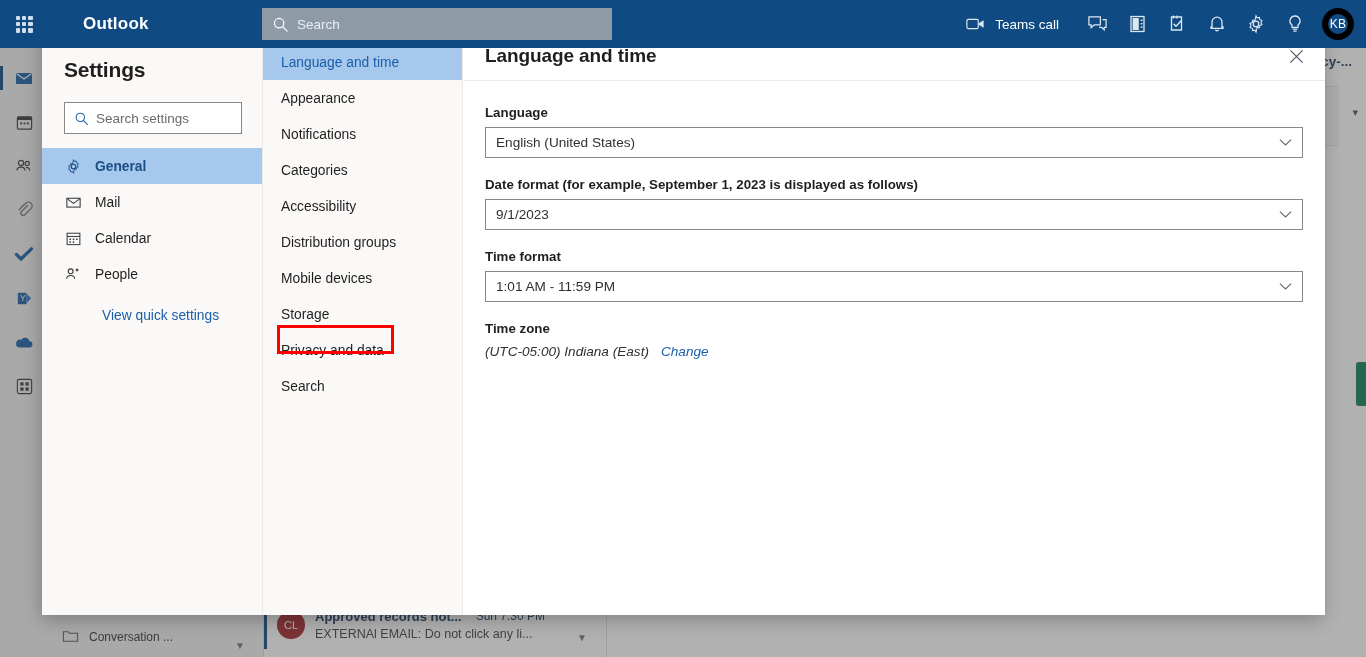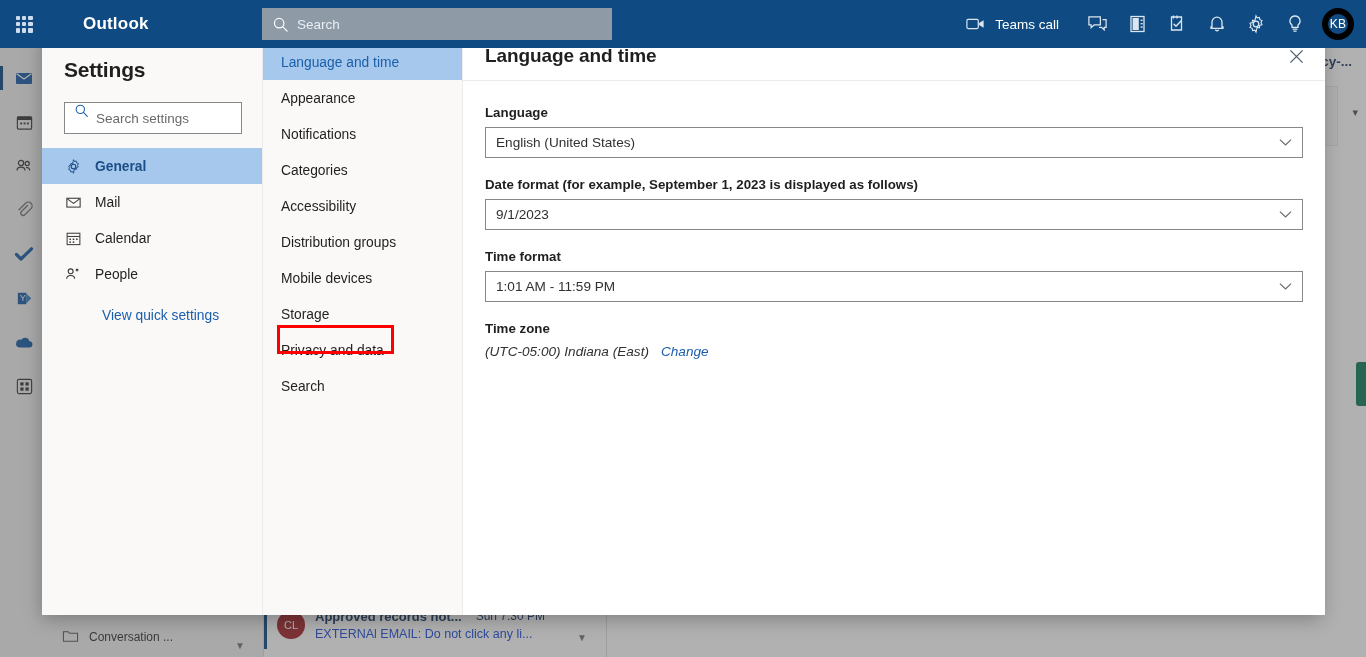--- a/index.html
+++ b/index.html
@@ -104,21 +104,21 @@
     border-left: 3px solid #0f4b82;
   }
   .bg-msg .pic {
     width: 28px; height: 28px; border-radius: 50%; background: #a4262c;
     color: #fff; font-size: 11px; display:flex; align-items:center; justify-content:center;
     margin-right: 10px; flex: 0 0 28px;
   }
   .bg-msg .lines { display: flex; flex-direction: column; gap: 3px; }
   .bg-msg .l1 { font-size: 13px; color: #1b3a63; font-weight: bold; display:flex; gap: 14px; }
   .bg-msg .l1 .date { color: #1b3a63; font-weight: normal; font-size: 12px; }
-  .bg-msg .l2 { font-size: 12.5px; color: #1d4ed8; }
+  .bg-msg .l2 { font-size: 12.5px; color: #404040; }
   .bg-msg-caret { position: absolute; right: 18px; bottom: 14px; color: #777; font-size: 10px; }
   .bg-reading {
     position: absolute; top: 48px; left: 606px; width: 760px; height: 609px;
     background: #ffffff; border-left: 1px solid #e1dfdd;
   }
   .bg-subject {
     position: absolute; top: 6px; right: 14px;
     font-size: 13.5px; color: #1b3a63; font-weight: bold;
   }
   .bg-card {
@@ -153,21 +153,21 @@
     border-right: 1px solid #edebe9;
     padding-top: 20px;
   }
   .settings-title {
     font-size: 21px; color: #201f1e; font-weight: bold;
     padding: 6px 0 0 22px; letter-spacing: -.2px;
   }
   .search-settings {
     margin: 20px 0 0 22px; width: 178px; height: 32px;
     border: 1px solid #8a8886; background: #ffffff;
-    display: flex; padding-left: 9px;
+    display: flex; align-items: center; padding-left: 9px;
     cursor: text;
   }
   .search-settings .sicon { margin-right: 7px; display:flex; }
   .search-settings input {
     border:none; outline:none; background:transparent;
     font-size: 13.5px; color: #323130; width: 132px;
     font-family: "Liberation Sans", sans-serif;
   }
   .search-settings input::placeholder { color: #6b6a68; opacity: 1; }
   .nav-list { margin-top: 14px; }

